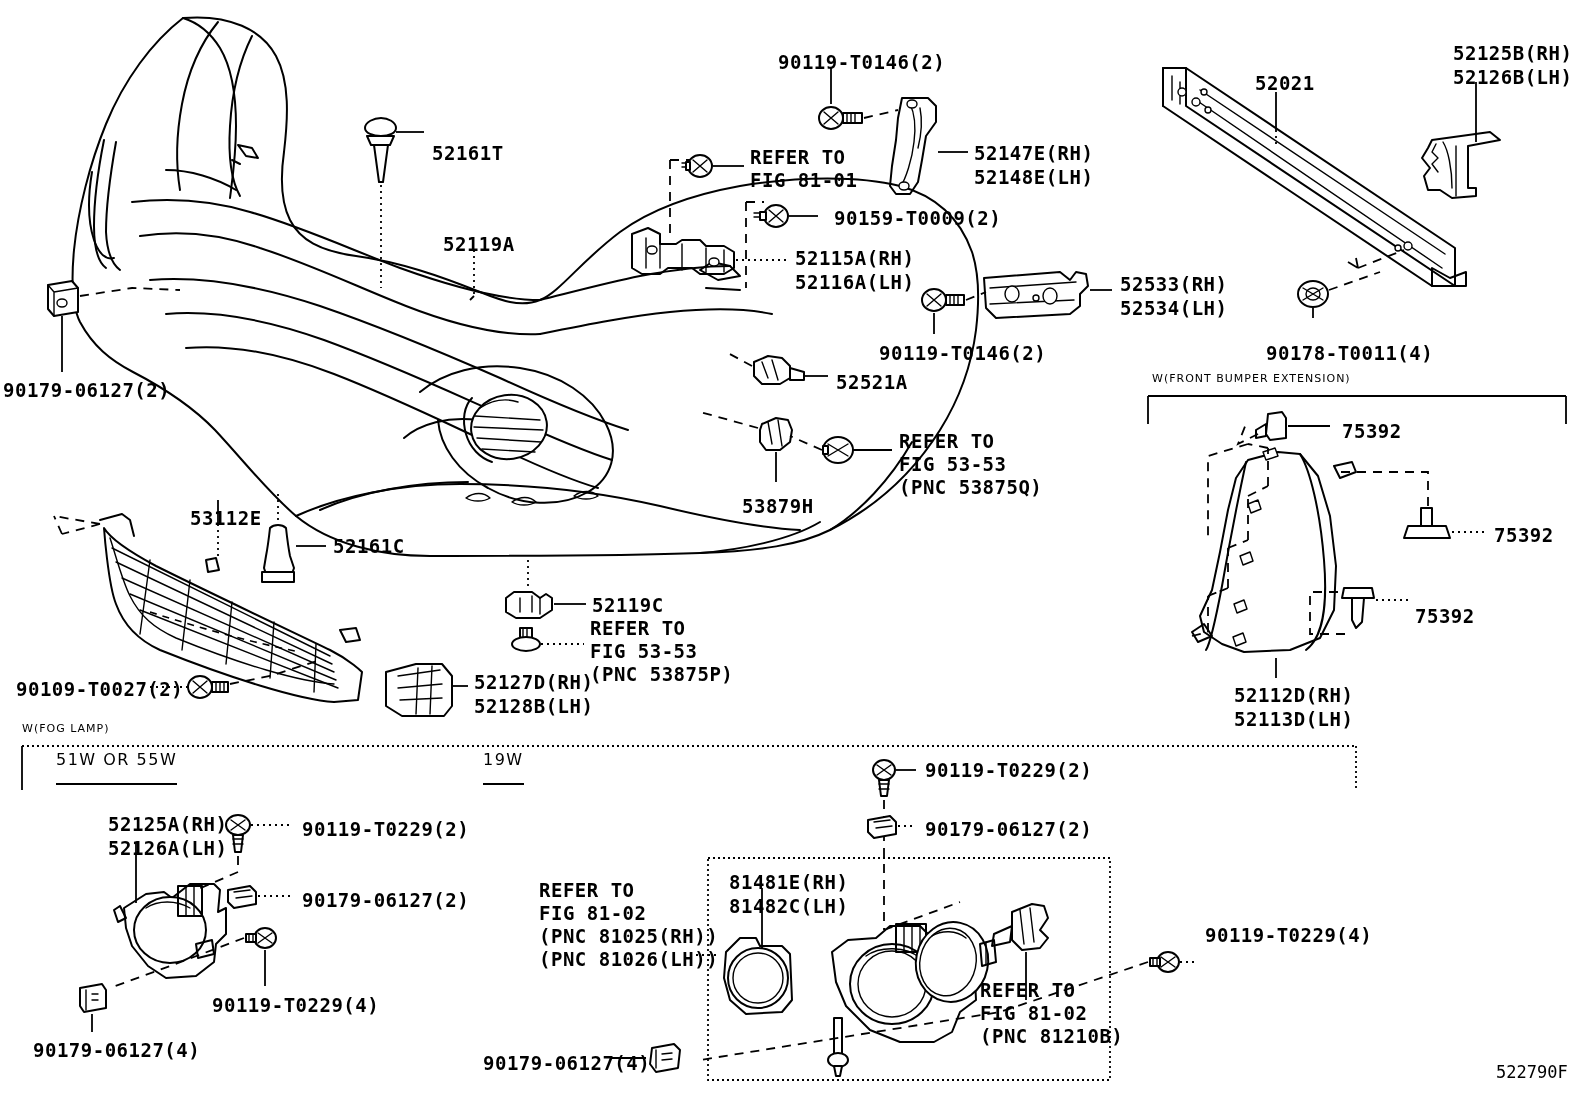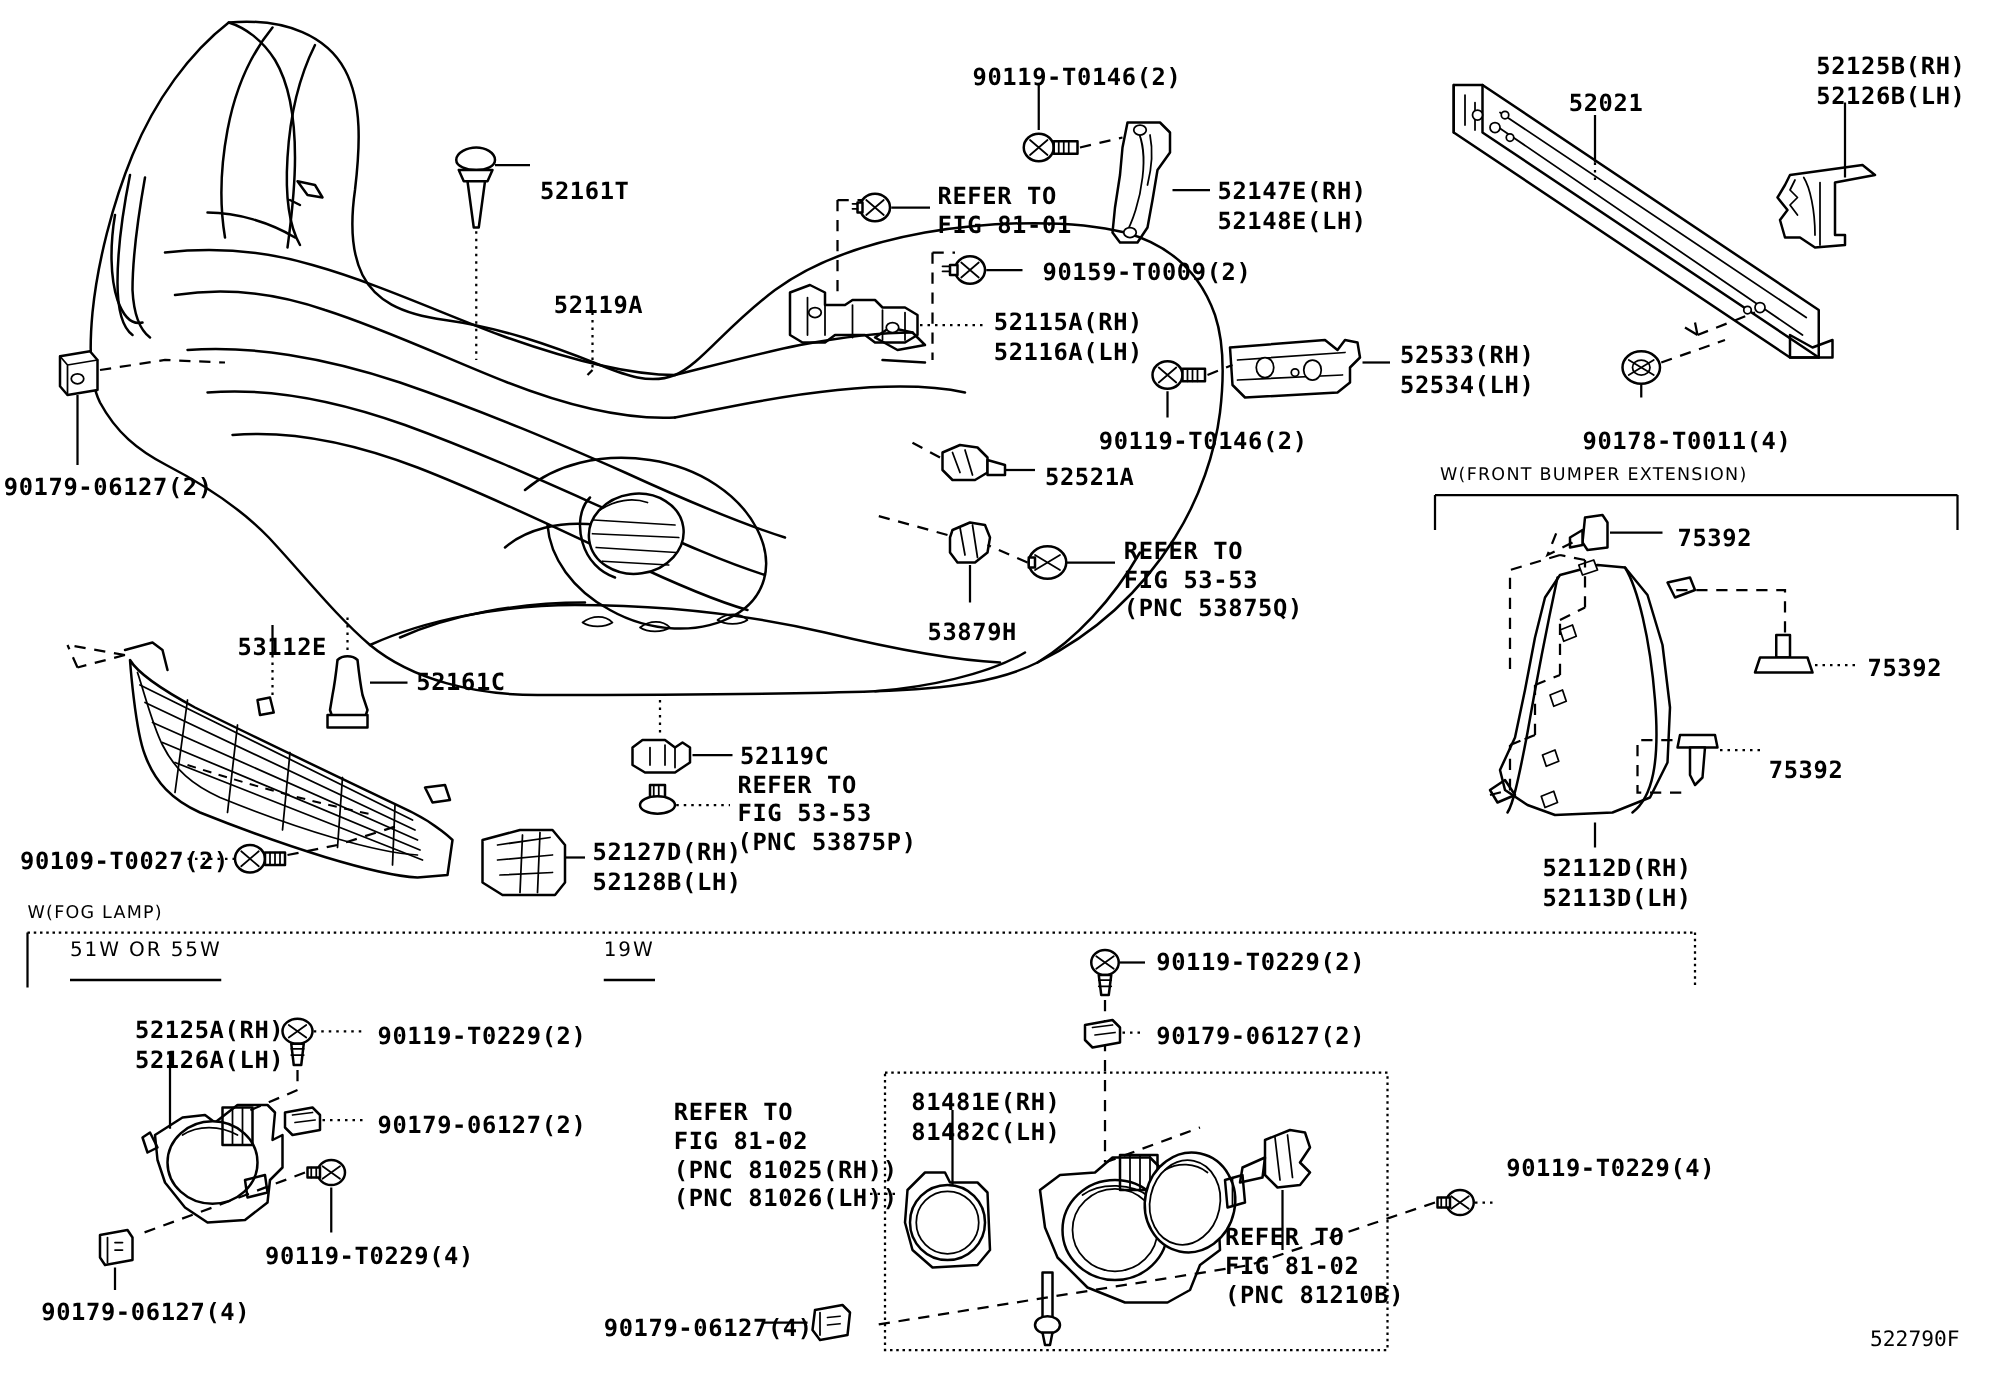--- a/index.html
+++ b/index.html
@@ -4,21 +4,21 @@
 <style>
   html,body{margin:0;padding:0;background:#ffffff;}
   body{width:1592px;height:1099px;position:relative;overflow:hidden;
        font-family:"DejaVu Sans Mono","Liberation Mono",monospace;color:#000;}
   #stage{position:absolute;left:0;top:0;width:1592px;height:1099px;}
   svg.art{position:absolute;left:0;top:0;width:1592px;height:1099px;overflow:visible;}
   .lbl{position:absolute;white-space:pre;font-family:"DejaVu Sans Mono","Liberation Mono",monospace;
        font-size:19px;font-weight:bold;letter-spacing:0.5px;line-height:23px;color:#000;}
   .lbl.two{line-height:24px;}
   .sect{position:absolute;white-space:pre;font-family:"DejaVu Sans","Liberation Sans",sans-serif;
-        font-size:14px;letter-spacing:1px;color:#000;}
+        font-size:11px;letter-spacing:1px;color:#000;}
   .under{position:absolute;white-space:pre;font-family:"DejaVu Sans","Liberation Sans",sans-serif;
         font-size:16px;letter-spacing:1.5px;color:#000;border-bottom:2px solid #000;padding-bottom:14px;}
   .code{position:absolute;white-space:pre;font-family:"DejaVu Sans Mono","Liberation Mono",monospace;
         font-size:17px;color:#000;}
 </style>
 </head>
 <body>
 
 <div id="stage">
 

